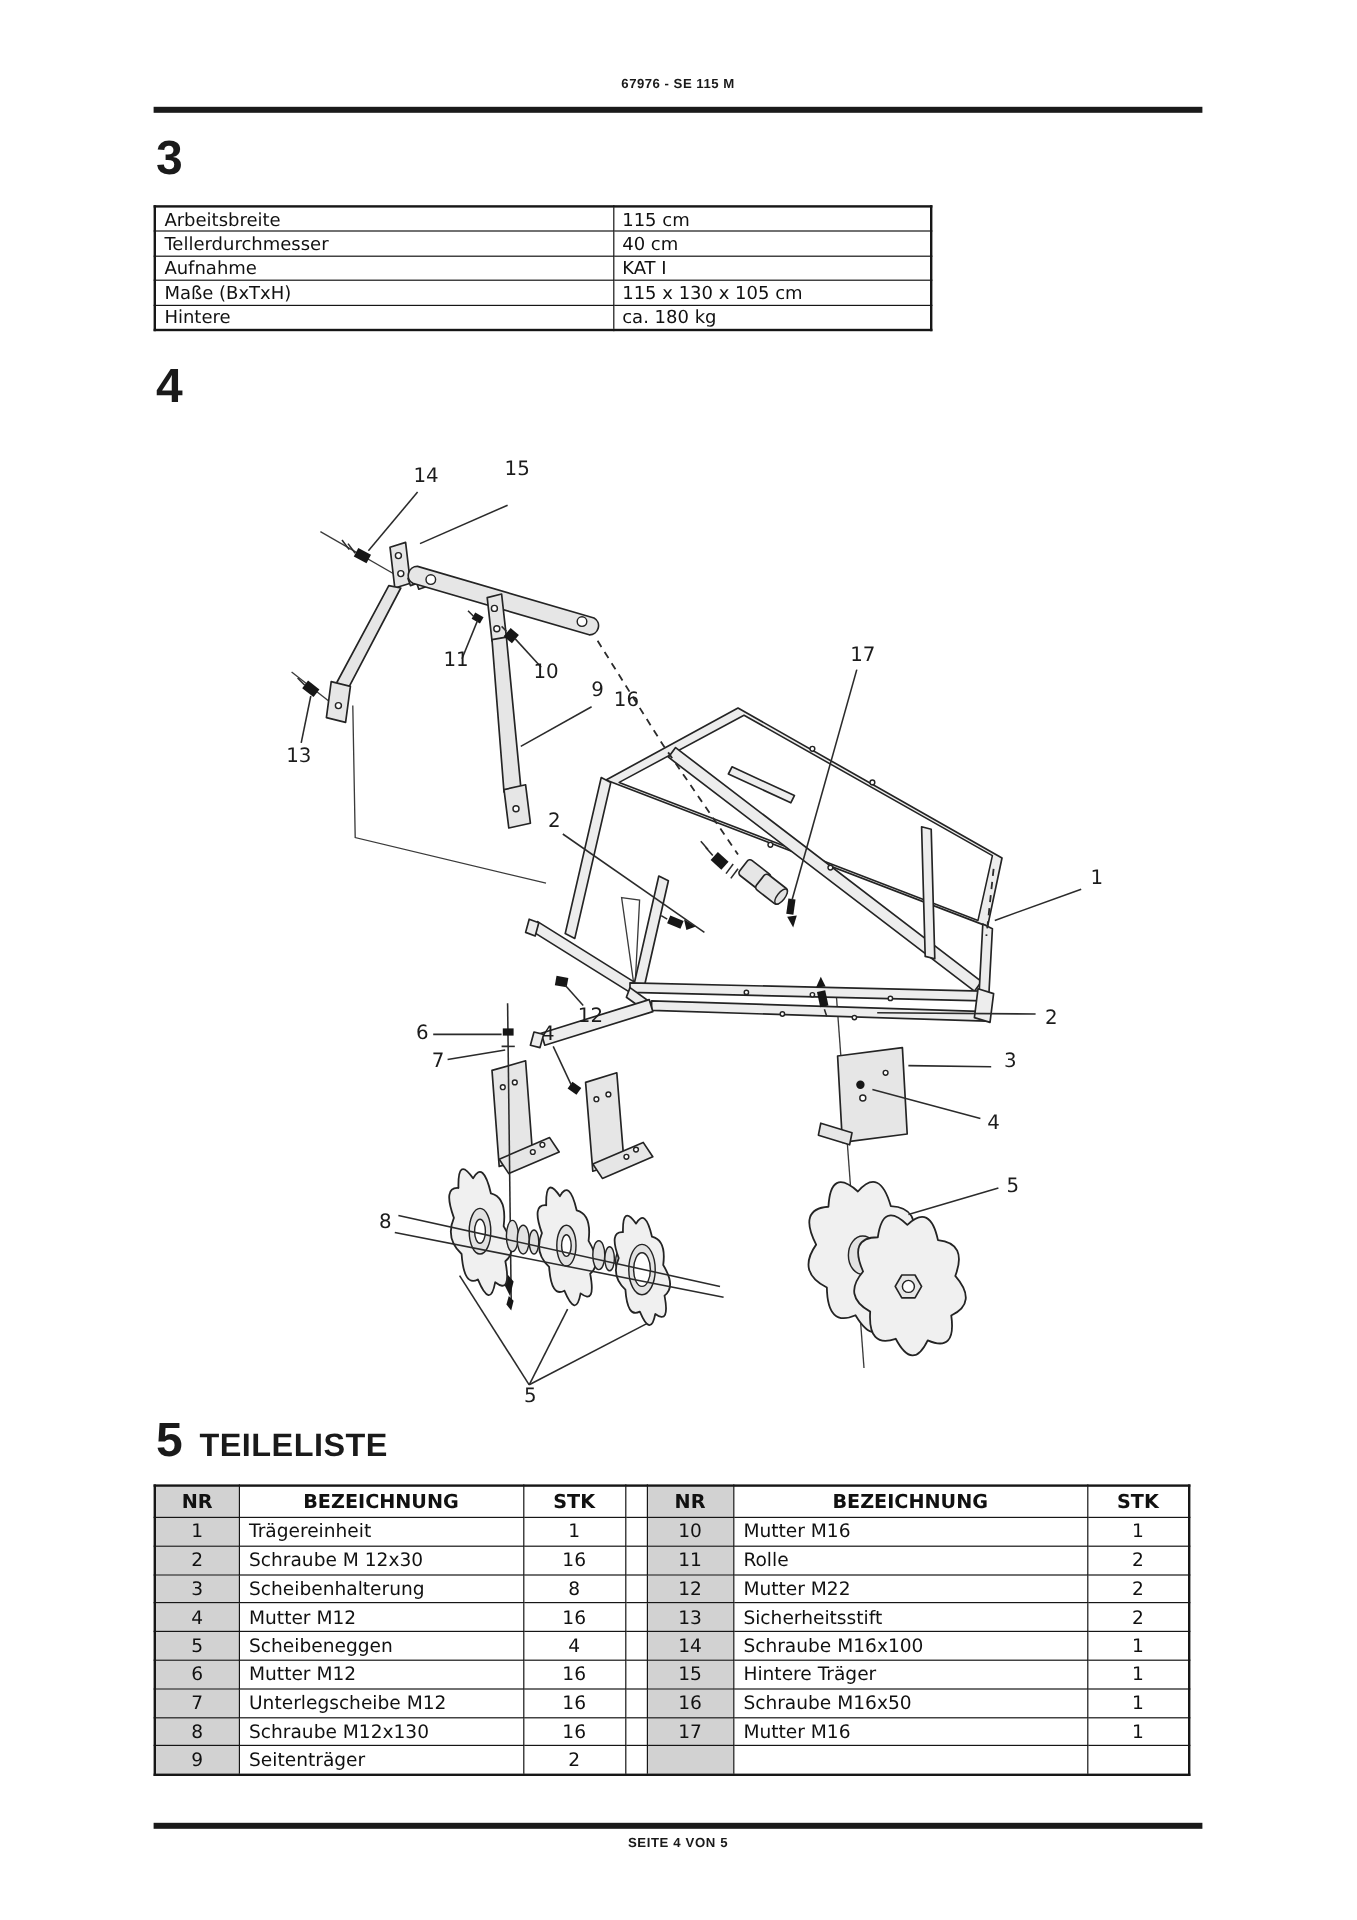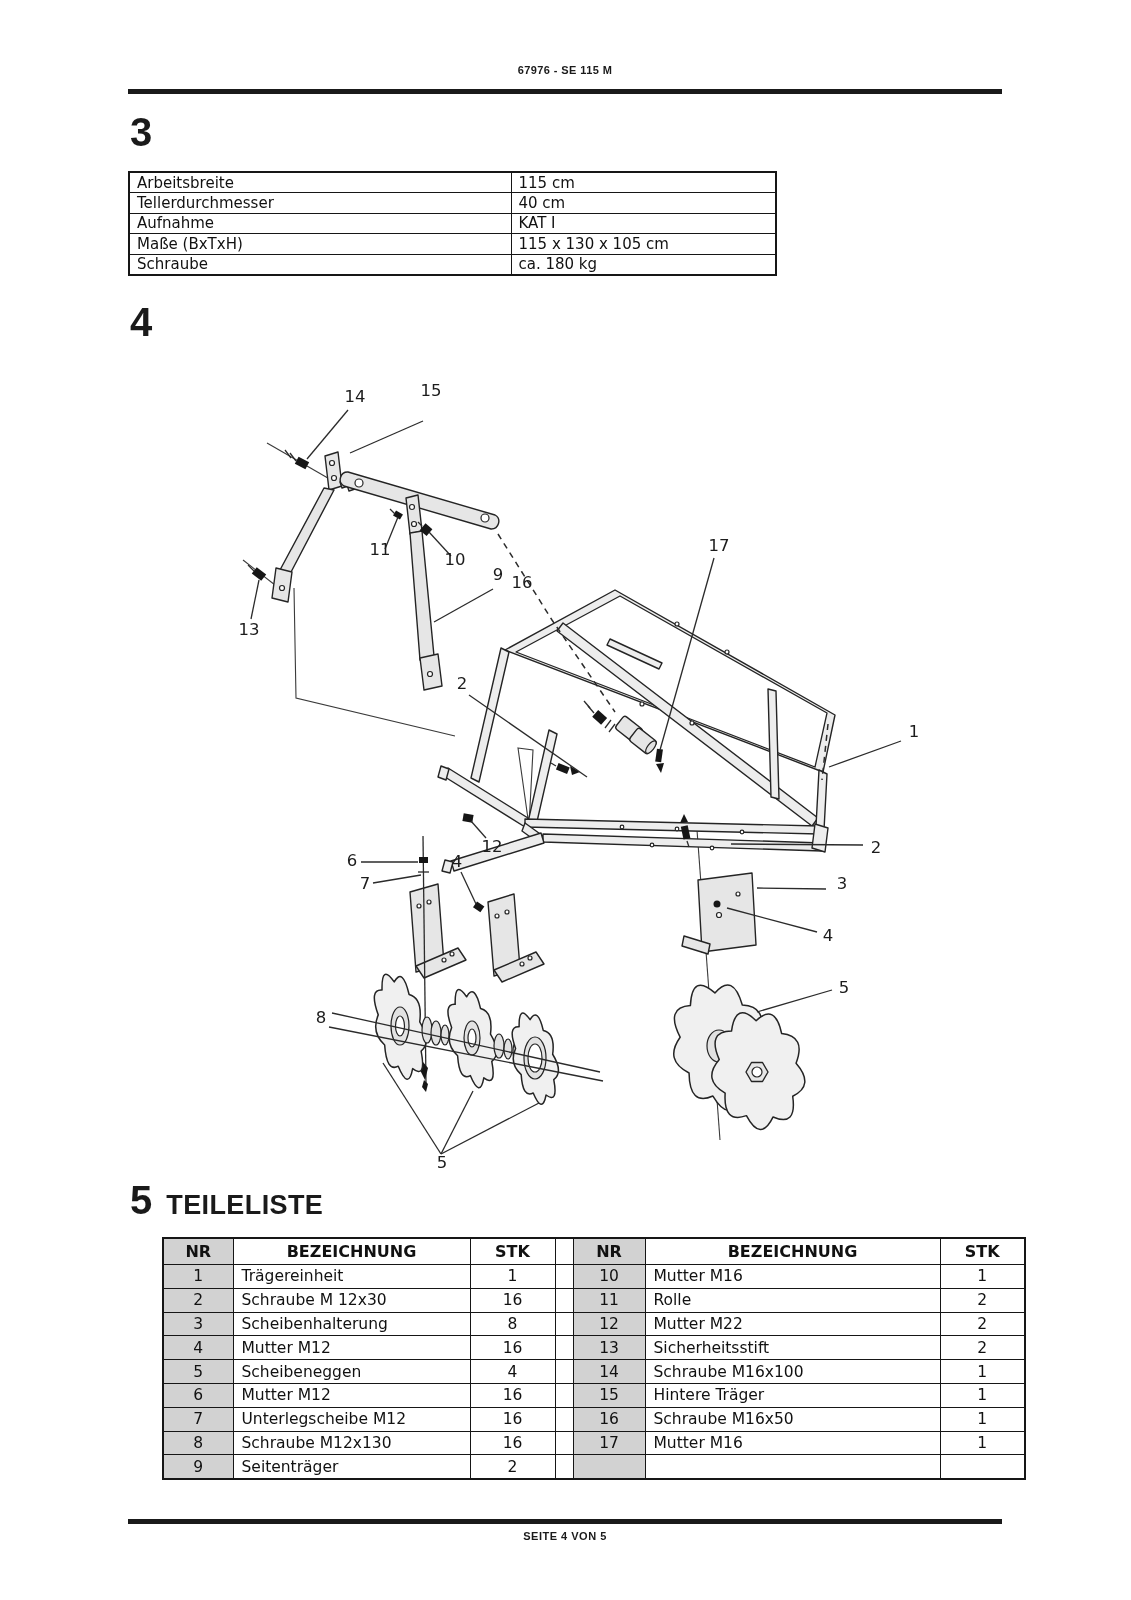--- a/index.html
+++ b/index.html
@@ -29,21 +29,20 @@
     font-family:"DejaVu Sans",sans-serif;font-size:15px;color:#111;
     border:2.2px solid #161616;
   }
   .tech-table td{border:1.6px solid #161616;height:19.4px;padding:0 4px 0 7px;overflow:hidden;white-space:nowrap;}
   .tech-table td.lbl{font-weight:normal;}
 
   .parts-table{
     position:absolute;top:1237px;left:128px;width:862px;
     font-family:"DejaVu Sans",sans-serif;font-size:15.5px;color:#111;
     border:2.2px solid #161616;
-    margin-left:34px;
   }
   .parts-table th,.parts-table td{border:1.6px solid #161616;overflow:hidden;white-space:nowrap;}
   .parts-table th{height:25px;font-size:16px;font-weight:bold;text-align:center;padding:0;}
   .parts-table td{height:22.8px;padding:0;}
   .c-nr{background:#d2d2d2;text-align:center;}
   th.c-plain{background:#ffffff;}
   .c-name{text-align:left;padding-left:8px !important;}
   .c-qty{text-align:center;}
   .c-gap{background:#ffffff;}
 
@@ -90,21 +89,21 @@
     </tr>
     <tr>
       <td class="lbl">Aufnahme</td>
       <td>KAT I</td>
     </tr>
     <tr>
       <td class="lbl">Maße (BxTxH)</td>
       <td>115 x 130 x 105 cm</td>
     </tr>
     <tr>
-      <td class="lbl">Schraube</td>
+      <td class="lbl">Hintere</td>
       <td>ca. 180 kg</td>
     </tr>
   </tbody>
 </table>
 
 <div class="sec-head" id="sec4">
   <span class="num">4</span>
 </div>
 
 <svg class="diagram" width="700" height="810" viewBox="0 0 700 810">

